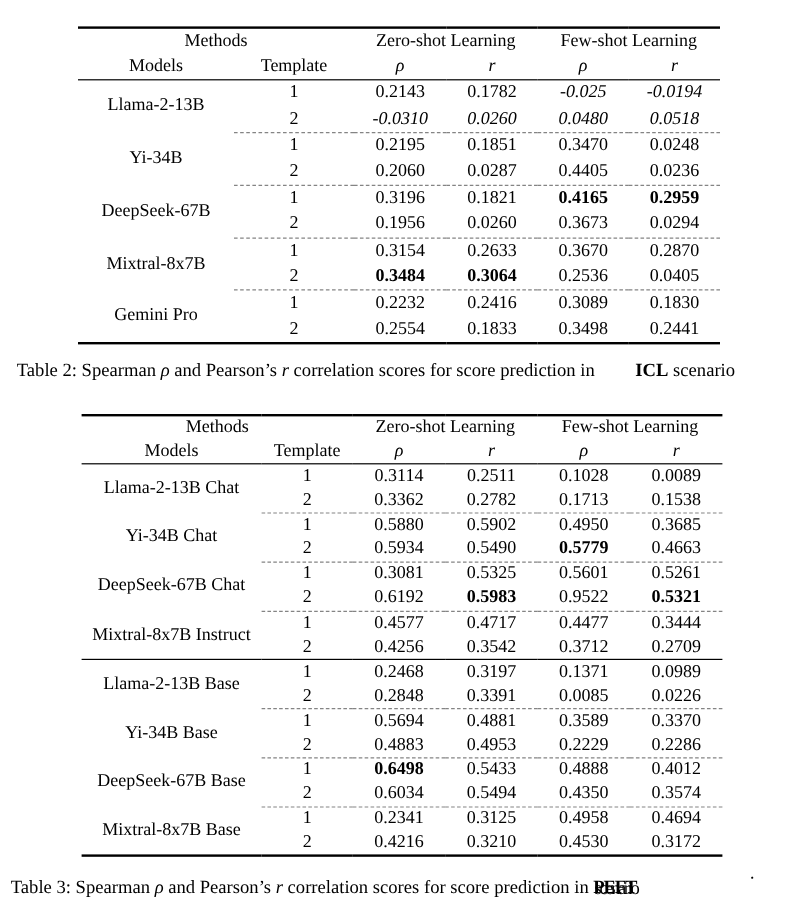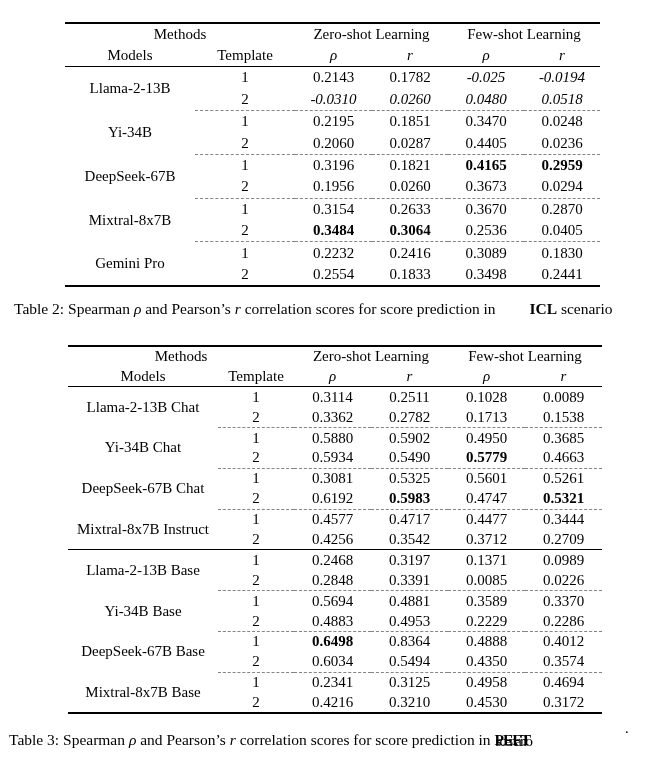--- a/index.html
+++ b/index.html
@@ -247,21 +247,21 @@
         <td>1</td>
         <td>0.3081</td>
         <td>0.5325</td>
         <td>0.5601</td>
         <td>0.5261</td>
       </tr>
       <tr>
         <td>2</td>
         <td>0.6192</td>
         <td class="b">0.5983</td>
-        <td>0.4747</td>
+        <td>0.9522</td>
         <td class="b">0.5321</td>
       </tr>
       <tr class="dashed">
         <td class="model" rowspan="2">Mixtral-8x7B Instruct</td>
         <td>1</td>
         <td>0.4577</td>
         <td>0.4717</td>
         <td>0.4477</td>
         <td>0.3444</td>
       </tr>
@@ -299,21 +299,21 @@
         <td>2</td>
         <td>0.4883</td>
         <td>0.4953</td>
         <td>0.2229</td>
         <td>0.2286</td>
       </tr>
       <tr class="dashed">
         <td class="model" rowspan="2">DeepSeek-67B Base</td>
         <td>1</td>
         <td class="b">0.6498</td>
-        <td>0.8364</td>
+        <td>0.5433</td>
         <td>0.4888</td>
         <td>0.4012</td>
       </tr>
       <tr>
         <td>2</td>
         <td>0.6034</td>
         <td>0.5494</td>
         <td>0.4350</td>
         <td>0.3574</td>
       </tr>

